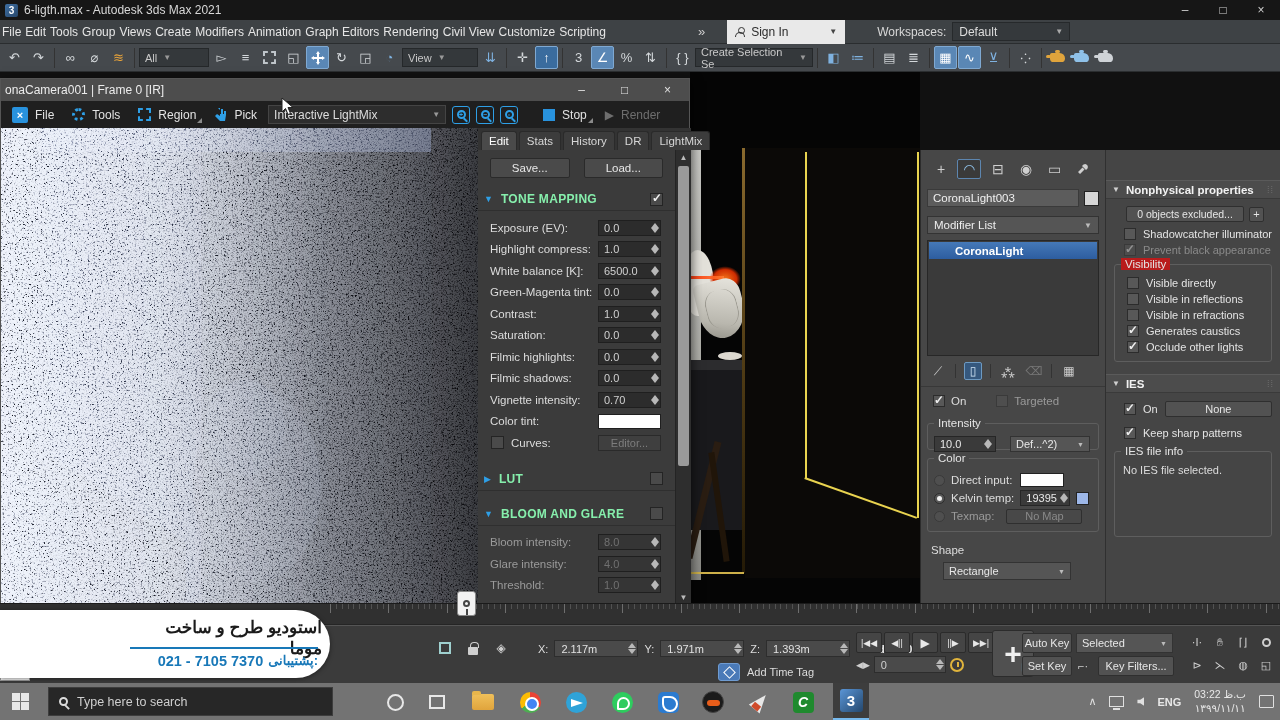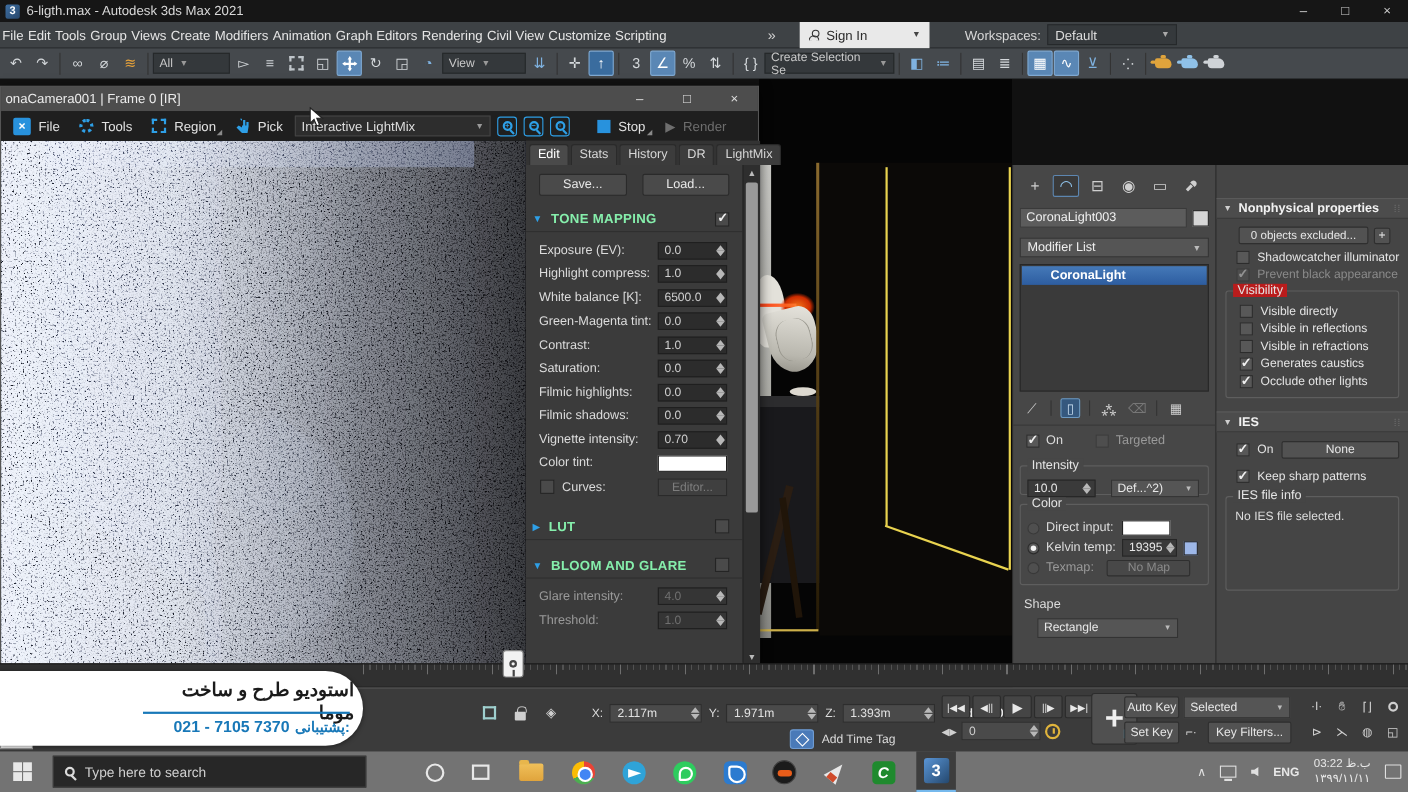--- a/index.html
+++ b/index.html
@@ -749,20 +749,27 @@
           <span class="t">LUT</span>
           <span class="cbv"></span>
         </div>
         <div class="sech" style="margin-top:6px">
           <span class="tri">▼</span>
           <span class="t">BLOOM AND GLARE</span>
           <span class="cbv"></span>
         </div>
         <div>
 
+            <div class="prow dis">
+              <span>Bloom intensity:</span>
+              <span class="pfield">
+                <span class="v">8.0</span>
+                <span class="spin"></span>
+              </span>
+            </div>
 
             <div class="prow dis">
               <span>Glare intensity:</span>
               <span class="pfield">
                 <span class="v">4.0</span>
                 <span class="spin"></span>
               </span>
             </div>
 
             <div class="prow dis">

